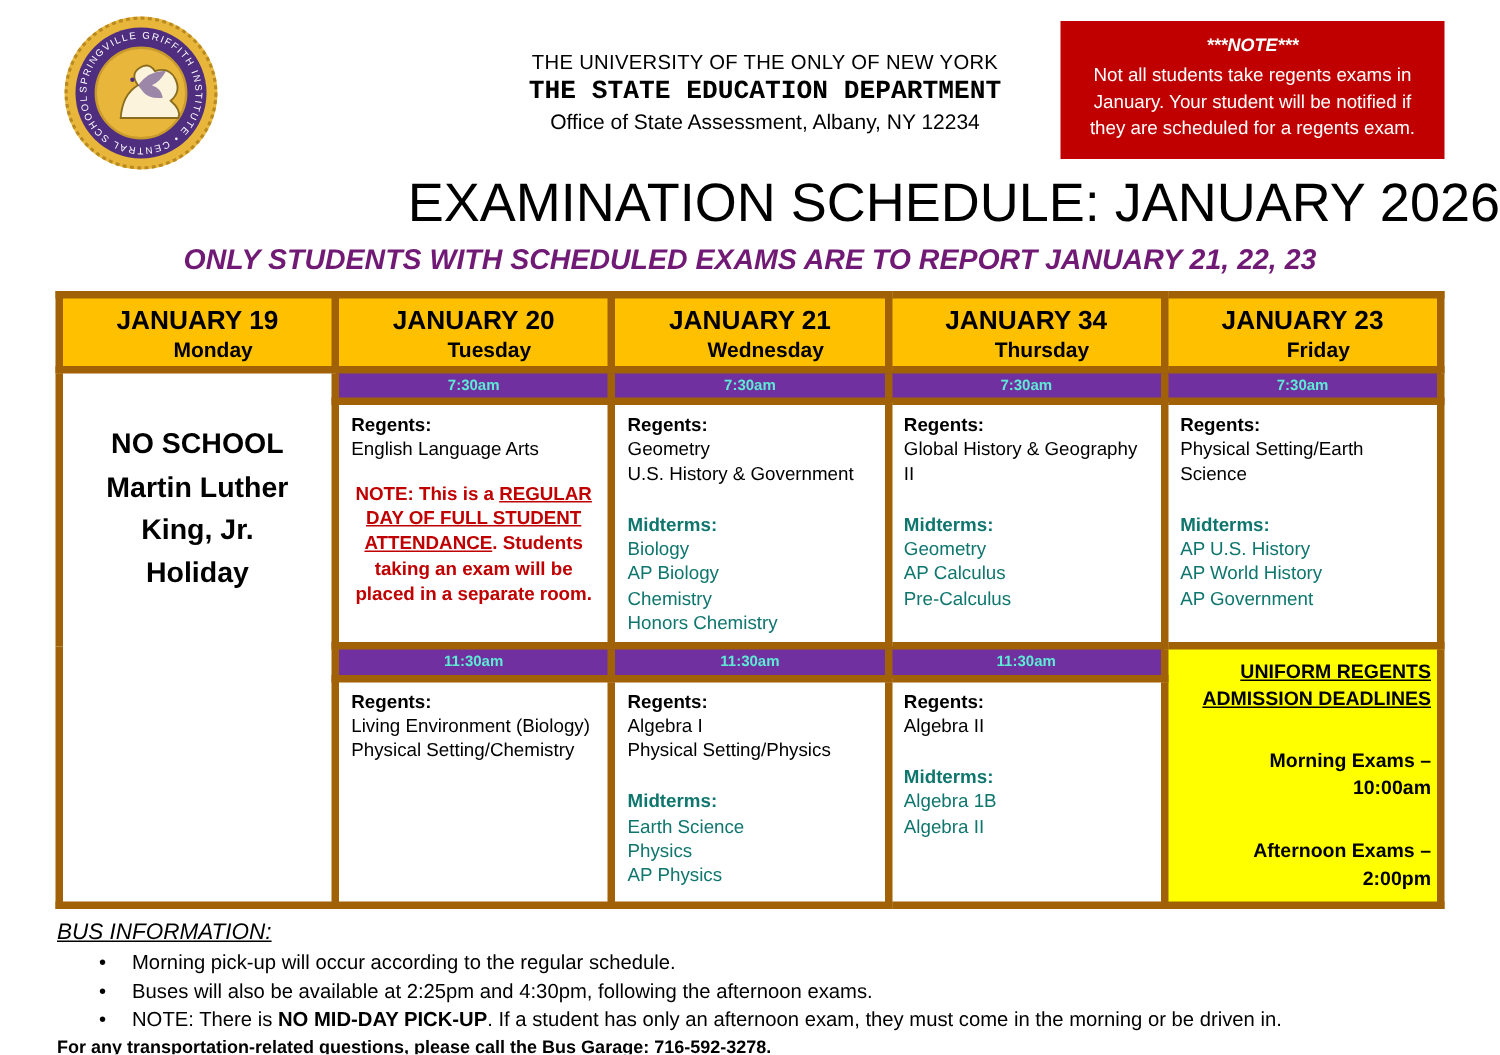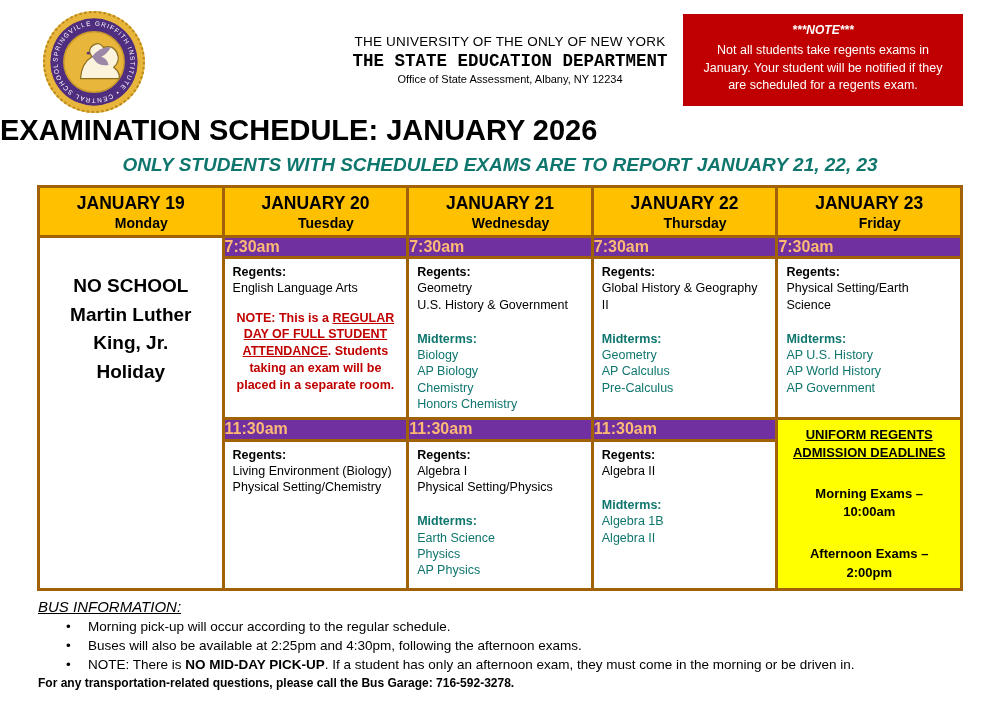--- a/index.html
+++ b/index.html
@@ -6,52 +6,52 @@
   html, body { background: #ffffff; }
   body { font-family: "Liberation Sans", sans-serif; color: #000; }
   .page { width: 1000px; height: 703px; position: relative; background: #fff; overflow: hidden; }
 
   
   .header { position: relative; height: 110px; }
   .seal { position: absolute; left: 42px; top: 10px; width: 104px; height: 104px; }
   .org { position: absolute; left: 300px; top: 34px; width: 420px; text-align: center; }
   .org-line1 { font-size: 13.5px; letter-spacing: 0.2px; }
   .org-line2 { font-size: 17.5px; font-weight: bold; margin-top: 2px; font-family: Liberation Mono, monospace; }
-  .org-line3 { font-size: 11px; margin-top: 2px; }
-  .notebox { position: absolute; right: 37px; top: 14px; width: 280px; height: 92px;
+  .org-line3 { font-size: 14px; margin-top: 2px; }
+  .notebox { position: absolute; right: 37px; top: 14px; width: 256px; height: 92px;
              background: #C00000; color: #fff; text-align: center; padding: 9px 12px; }
   .notebox-title { font-style: italic; font-weight: bold; font-size: 12px; margin-bottom: 5px; }
   .notebox-body { font-size: 12.5px; line-height: 1.4; }
 
   
-  .title { text-align: left; font-size: 29px; font-weight: bold; margin-top: 4px; }
+  .title { text-align: right; font-size: 36px; font-weight: normal; margin-top: 4px; }
   .subtitle { text-align: center; font-size: 19px; font-weight: bold; font-style: italic;
-              color: #0f766e; margin-top: 7px; }
+              color: #701a75; margin-top: 7px; }
 
   
   table.schedule { width: 926px; margin: 9px auto 0 auto; border-collapse: collapse; table-layout: fixed; }
-  table.schedule th, table.schedule td { border: 3px solid #a16207; }
+  table.schedule th, table.schedule td { border: 5px solid #a16207; }
   th.datecell { background: #FFC000; height: 50px; text-align: center; vertical-align: middle; padding: 3px 0; }
   .date { font-size: 17.5px; font-weight: bold; }
   .day { font-size: 14px; font-weight: bold; margin-top: 1px; padding-left: 21px; }
-  td.bar { background: #7030A0; color: #fdba74; font-weight: bold; font-size: 16px;
-           vertical-align: middle; height: 21px; }
+  td.bar { background: #7030A0; color: #5eead4; font-weight: bold; font-size: 10px;
+           text-align: center; vertical-align: middle; height: 21px; }
   tr.r-am td.cell { height: 158px; }
   tr.r-pm td.cell { height: 136px; }
   td.cell { background: #fff; vertical-align: top; padding: 5px 8px; font-size: 12.5px; line-height: 1.3; }
   .lbl { font-weight: bold; }
   .blue { color: #0f766e; }
   .gap { height: 18px; }
   td.noschool { background: #fff; text-align: center; vertical-align: top; padding-top: 34px;
                 font-weight: bold; font-size: 19px; }
   .noschool-text { white-space: pre-line; line-height: 1.5; }
   .rednote { color: #C00000; font-weight: bold; text-align: center; margin-top: 13px;
              font-size: 12.5px; line-height: 1.35; }
   .rednote .u { text-decoration: underline; }
-  td.deadlines { background: #FFFF00; text-align: center; vertical-align: top;
+  td.deadlines { background: #FFFF00; text-align: right; vertical-align: top;
                  padding: 6px 4px; font-weight: bold; font-size: 13px; }
   .dl-title { text-decoration: underline; white-space: pre-line; line-height: 1.35; }
   .dl-item { white-space: pre-line; margin-top: 24px; line-height: 1.4; }
 
   
   .bus { margin: 7px 38px 0 38px; }
   .bus-heading { font-weight: normal; font-style: italic; text-decoration: underline;
                  font-size: 15px; margin-bottom: 4px; }
   .bus ul { list-style: none; margin-left: 26px; }
   .bus li { font-size: 13.5px; margin-bottom: 4px; position: relative; padding-left: 24px; }
@@ -107,21 +107,21 @@
       </th>
       <th class="datecell">
         <div class="date">JANUARY 20</div>
         <div class="day">Tuesday</div>
       </th>
       <th class="datecell">
         <div class="date">JANUARY 21</div>
         <div class="day">Wednesday</div>
       </th>
       <th class="datecell">
-        <div class="date">JANUARY 22</div>
+        <div class="date">JANUARY 34</div>
         <div class="day">Thursday</div>
       </th>
       <th class="datecell">
         <div class="date">JANUARY 23</div>
         <div class="day">Friday</div>
       </th>
     </tr>
 
     <tr>
       <td class="noschool" rowspan="4">

